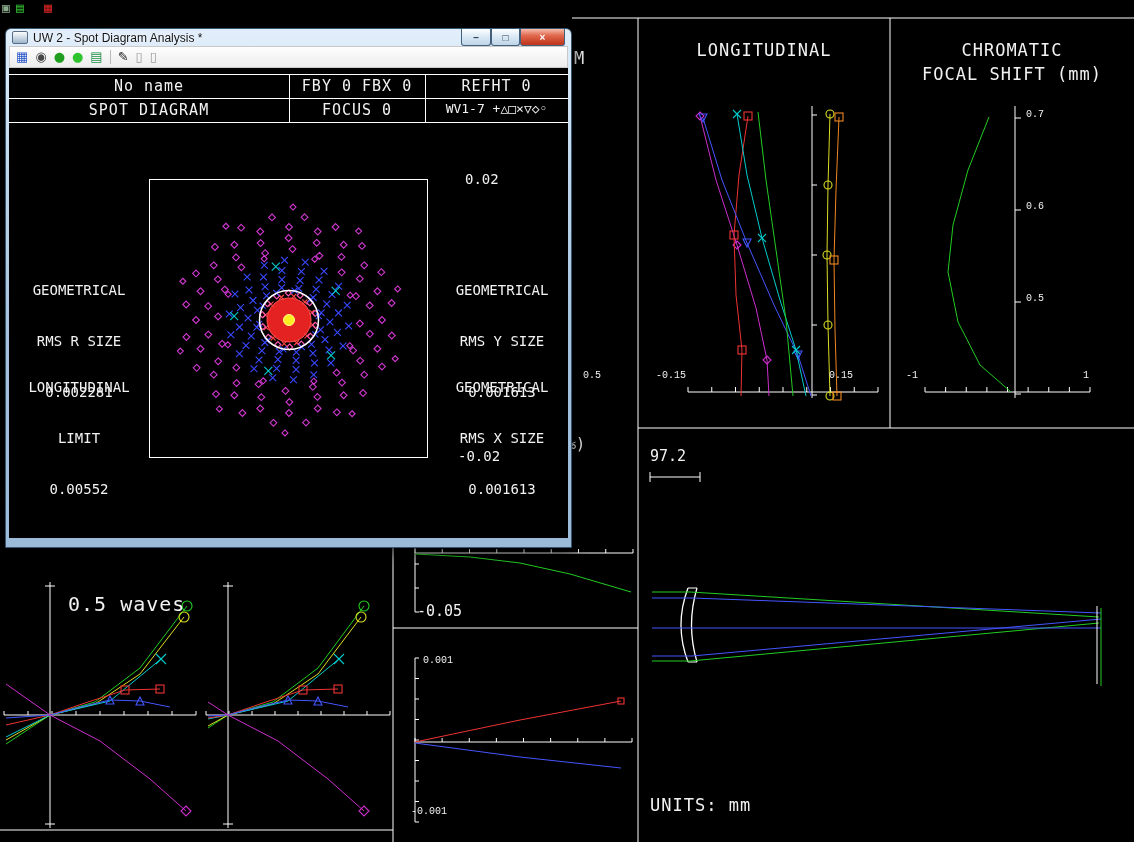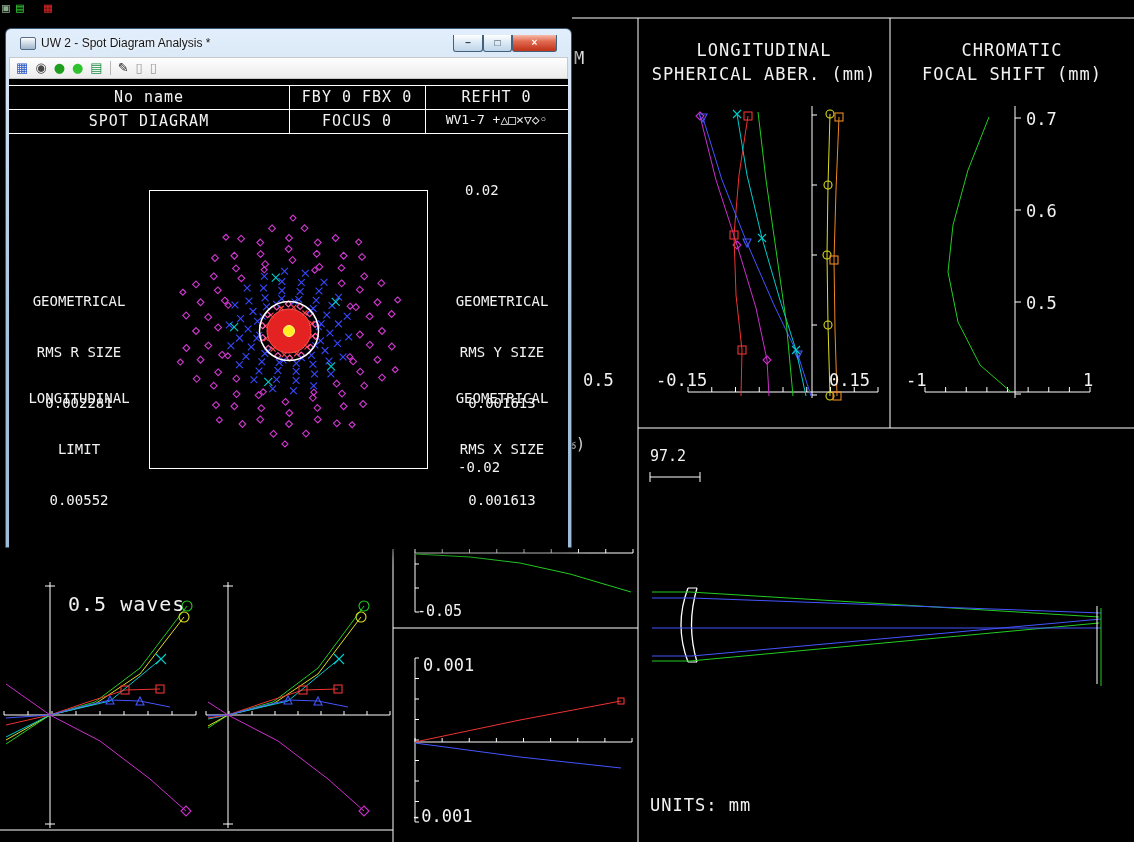--- a/index.html
+++ b/index.html
@@ -2,33 +2,33 @@
 <html><head>
 <meta charset="utf-8">
 <style>
   html,body{margin:0;padding:0;background:#000;}
   body{width:1134px;height:842px;overflow:hidden;position:relative;
        font-family:"DejaVu Sans Mono","DejaVu Sans",monospace;}
   #screen{position:absolute;left:0;top:0;width:1134px;height:842px;background:#000;}
   #bg{position:absolute;left:0;top:0;z-index:0;}
   .t{position:absolute;color:#f2f2f2;z-index:1;white-space:pre;
      font-family:"DejaVu Sans Mono","DejaVu Sans",monospace;}
-  .s14{font-size:17px;}
+  .s14{font-size:10px;font-family:Liberation Mono, monospace;}
   .s15{font-size:15px;}
   .s17{font-size:17px;letter-spacing:1px;}
   .s18{font-size:18px;letter-spacing:1.5px;}
   .s20{font-size:20px;letter-spacing:1px;}
   .ctr{text-align:center;}
   .dsk{position:absolute;top:0;font-size:13px;z-index:2;line-height:15px;}
   
   #win{position:absolute;left:5px;top:28px;width:567px;height:520px;z-index:10;
        box-sizing:border-box;border:1px solid #36556f;border-radius:6px 6px 0 0;
        background:linear-gradient(180deg,#e2eefb,#bed6ec 28%,#a4c2dd 60%,#9cbbd8);
        box-shadow:3px 4px 14px rgba(0,0,0,.65);}
-  .titlebar{height:28px;display:flex;align-items:center;padding:0 12px;}
+  .titlebar{height:17px;display:flex;align-items:center;padding:0 4px;}
   .wicon{width:14px;height:11px;margin:0 5px 0 2px;border:1px solid #566d85;
          background:linear-gradient(#fdfdfd,#9fb6cd);border-radius:2px;}
   .wtitle{flex:1;font:12px "Liberation Sans",sans-serif;color:#151515;text-shadow:0 0 4px #fff;}
   .wbtns{display:flex;margin-right:2px;}
   .wbtn{height:17px;box-sizing:border-box;border:1px solid #43607d;border-top:none;
         border-radius:0 0 3px 3px;display:flex;align-items:center;justify-content:center;
         font:bold 10px "Liberation Sans",sans-serif;color:#2c3e50;
         background:linear-gradient(#ffffff,#dceaf6 45%,#bfd5e8);}
   .wbtn.mn{width:30px;}
   .wbtn.mx{width:29px;}
@@ -236,21 +236,20 @@
       <line x1="652" y1="628" x2="1101" y2="628" stroke="#4455ff" stroke-width="1"></line>
       <line x1="1097" y1="606" x2="1097" y2="684" stroke="#fff" stroke-width="1"></line>
       <line x1="1101" y1="608" x2="1101" y2="686" stroke="#22cc22" stroke-width="1"></line>
     </svg>
 
   <span class="dsk" style="left:2px;color:#8aa88a">▣</span>
   <span class="dsk" style="left:16px;color:#33bb33">▤</span>
   <span class="dsk" style="left:44px;color:#cc2222">▦</span>
 
   <div class="t s17 ctr" style="left:640px;top:40px;width:248px">LONGITUDINAL</div>
-  <div class="t s17 ctr" style="left:640px;top:64px;width:248px">SPHERICAL ABER. (mm)</div>
   <div class="t s14" style="left:656px;top:370px">-0.15</div>
   <div class="t s14" style="left:829px;top:370px">0.15</div>
 
   <div class="t s17 ctr" style="left:890px;top:40px;width:244px">CHROMATIC</div>
   <div class="t s17 ctr" style="left:890px;top:64px;width:244px">FOCAL SHIFT (mm)</div>
   <div class="t s14" style="left:1026px;top:109px">0.7</div>
   <div class="t s14" style="left:1026px;top:201px">0.6</div>
   <div class="t s14" style="left:1026px;top:293px">0.5</div>
   <div class="t s14" style="left:906px;top:370px">-1</div>
   <div class="t s14" style="left:1083px;top:370px">1</div>

